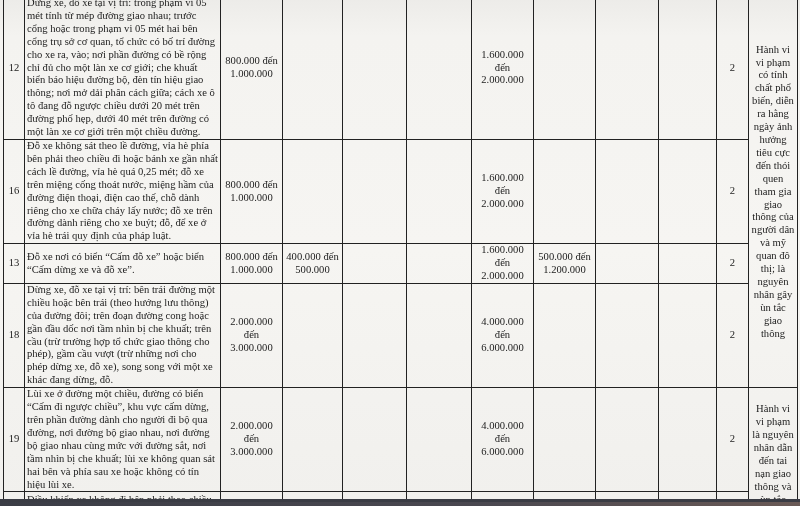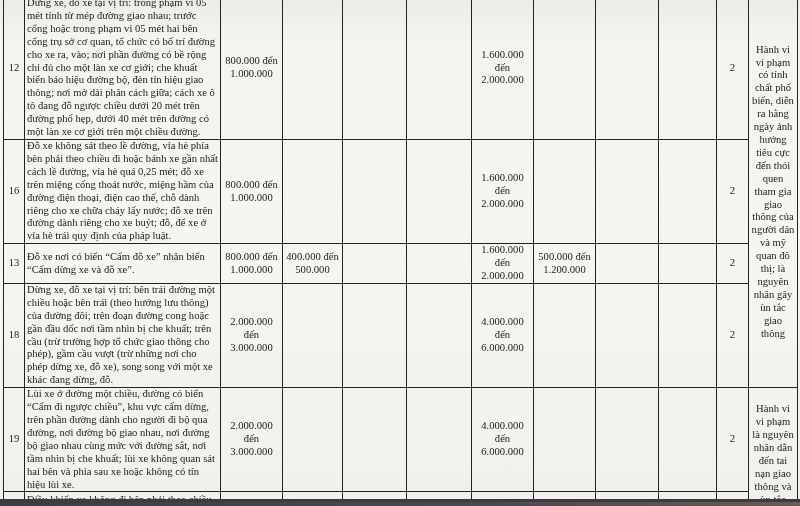--- a/index.html
+++ b/index.html
@@ -84,21 +84,21 @@
         <td class="num"></td>
         <td class="num">1.600.000 đến 2.000.000</td>
         <td class="num"></td>
         <td class="num"></td>
         <td class="num"></td>
         <td class="pts">2</td>
       </tr>
 
       <tr style="height:26px">
         <td class="stt">13</td>
-        <td class="desc">Đỗ xe nơi có biển “Cấm đỗ xe” nhân biển “Cấm dừng xe và đỗ xe”.</td>
+        <td class="desc">Đỗ xe nơi có biển “Cấm đỗ xe” hoặc biển “Cấm dừng xe và đỗ xe”.</td>
         <td class="num">800.000 đến 1.000.000</td>
         <td class="num">400.000 đến 500.000</td>
         <td class="num"></td>
         <td class="num"></td>
         <td class="num">1.600.000 đến 2.000.000</td>
         <td class="num">500.000 đến 1.200.000</td>
         <td class="num"></td>
         <td class="num"></td>
         <td class="pts">2</td>
       </tr>

